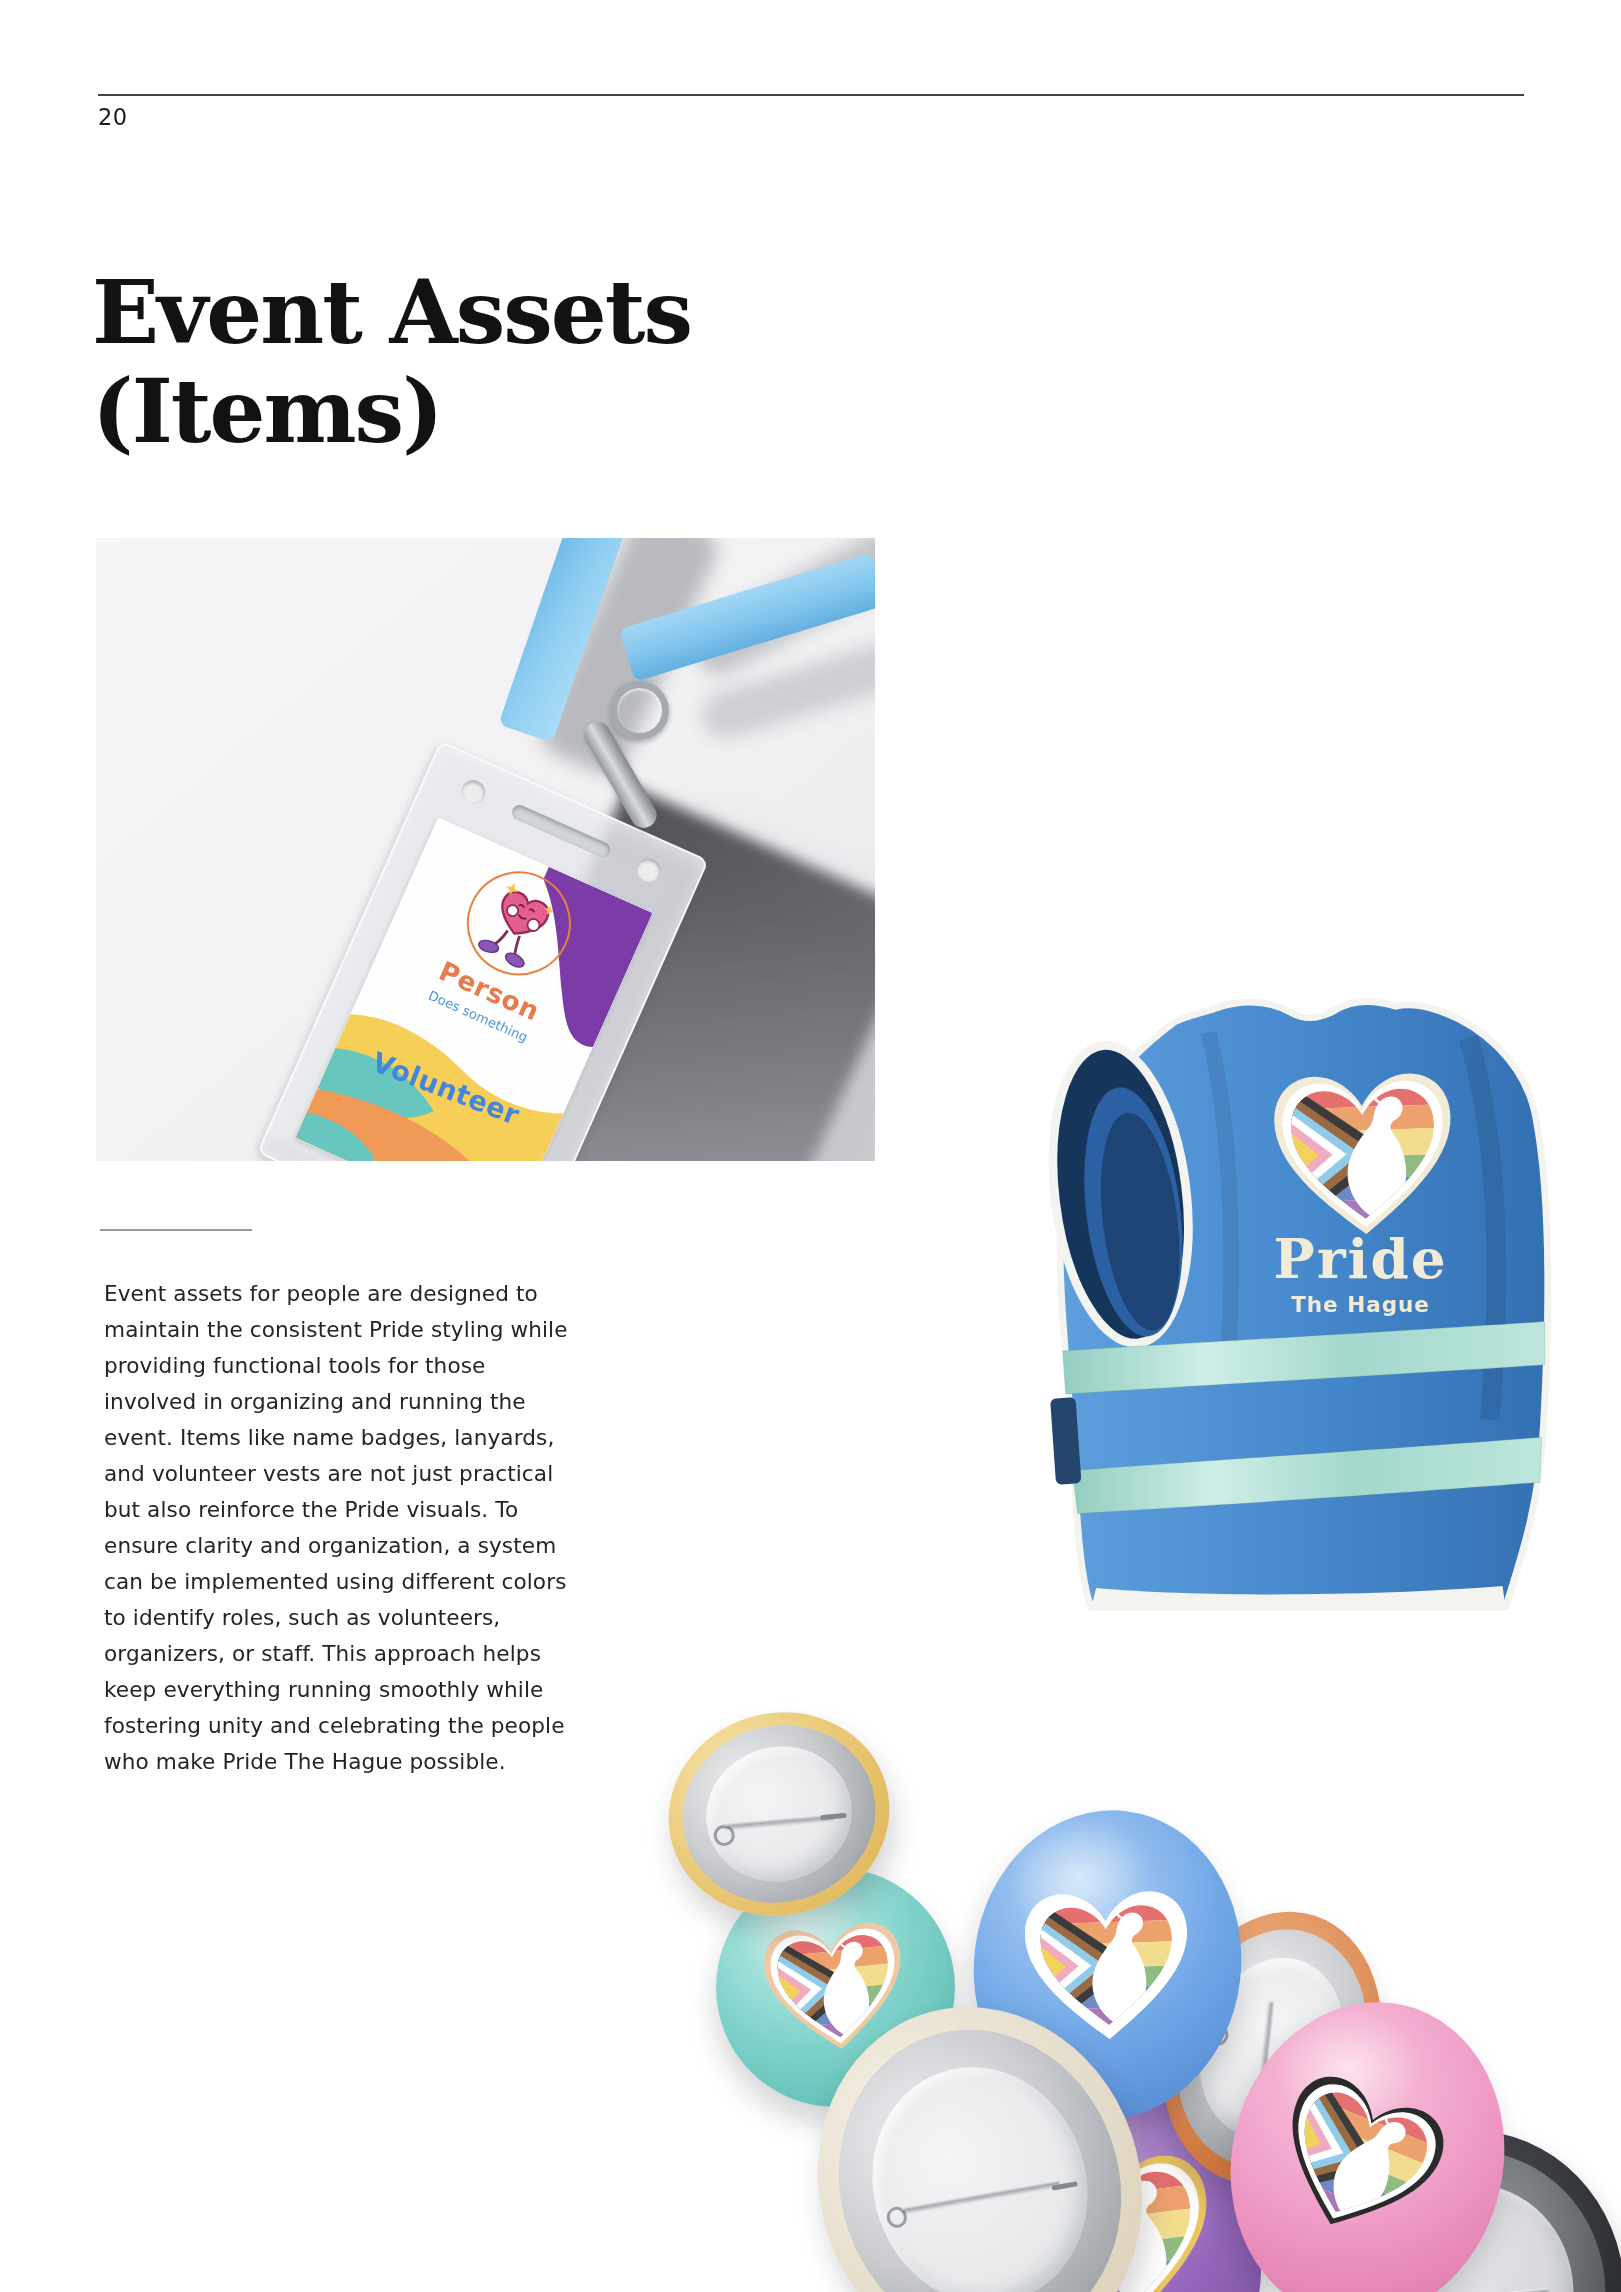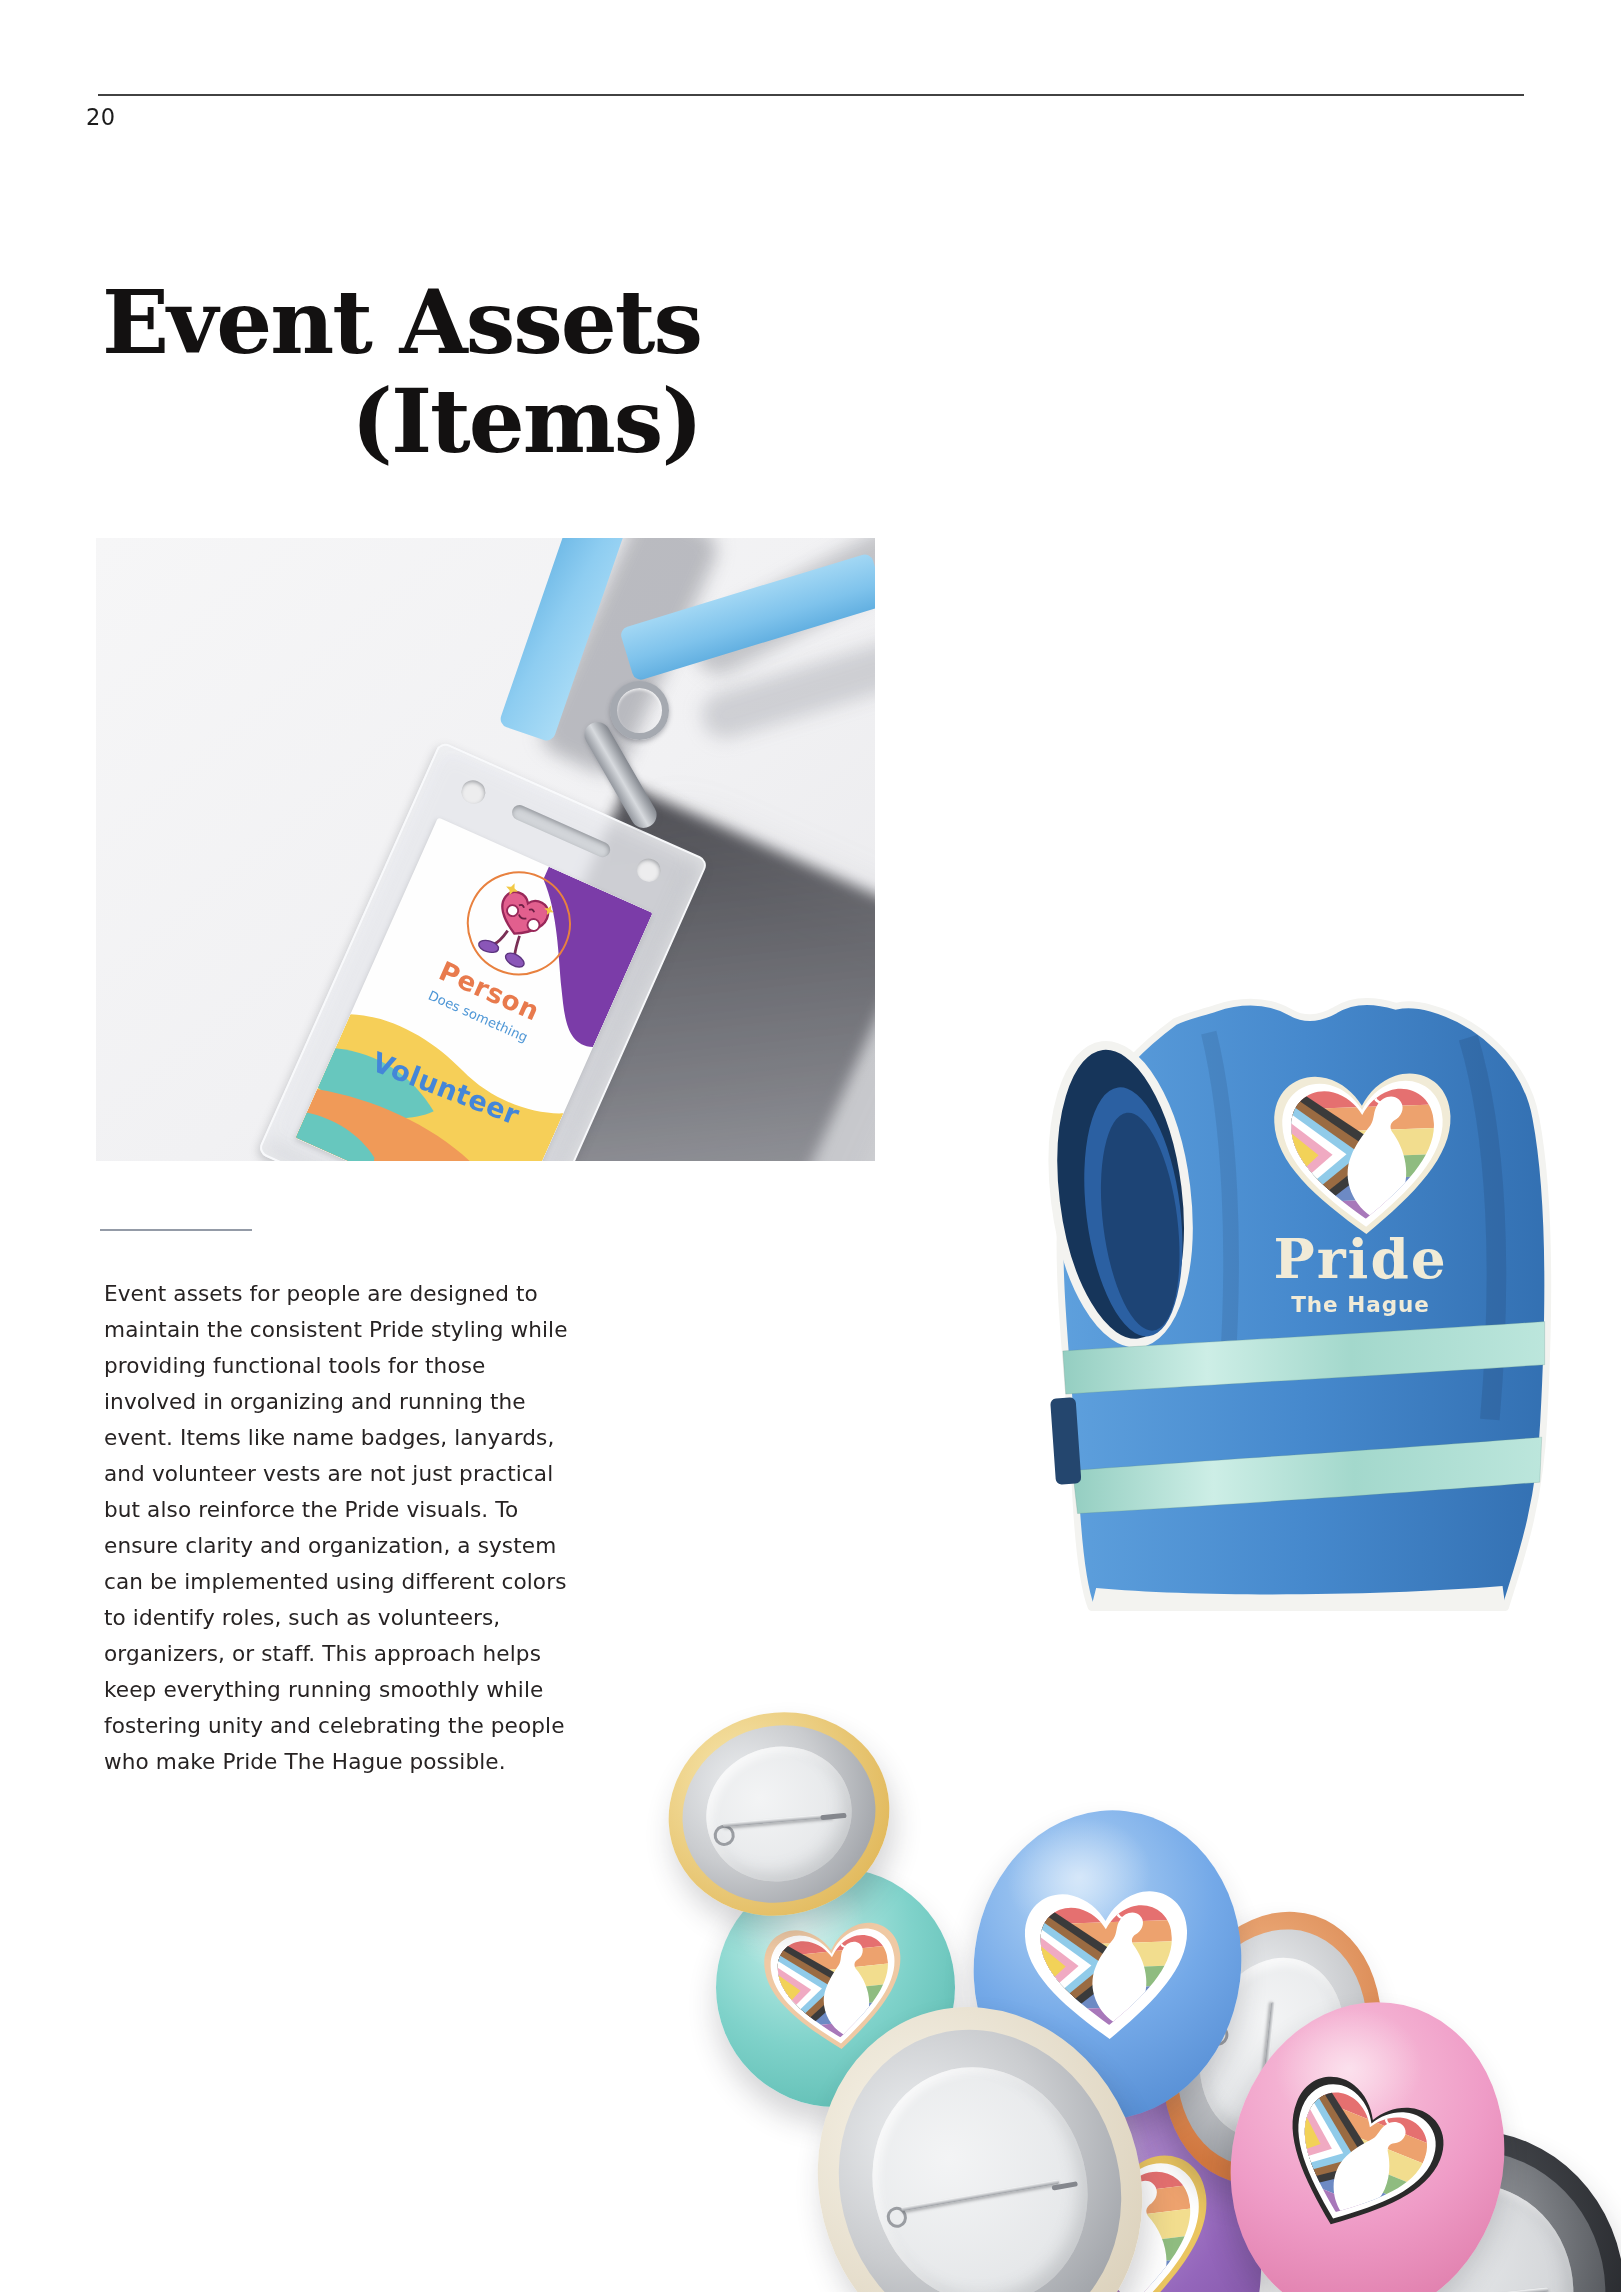--- a/index.html
+++ b/index.html
@@ -1,25 +1,25 @@
 <!DOCTYPE html>
 <html><head>
 <meta charset="utf-8">
 <style>
   html,body{margin:0;padding:0;background:#ffffff;}
   .page{position:relative;width:1621px;height:2293px;background:#ffffff;overflow:hidden;
         font-family:"DejaVu Sans",sans-serif;}
 
   
   .top-rule{position:absolute;left:98px;top:94px;width:1426px;border-top:2px solid #424242;}
-  .page-number{position:absolute;left:86px;top:104px;font-size:22.5px;color:#1c1c1c;letter-spacing:0.5px;}
-
-  
-  .heading{position:absolute;left:92px;top:263px;margin:10px;font-family:"DejaVu Serif",serif;
-           font-weight:900;font-size:88px;line-height:1.12;letter-spacing:-2px;color:#131111;text-align:right;}
+  .page-number{position:absolute;left:98px;top:104px;font-size:22.5px;color:#1c1c1c;letter-spacing:0.5px;}
+
+  
+  .heading{position:absolute;left:92px;top:263px;margin:0;font-family:"DejaVu Serif",serif;
+           font-weight:900;font-size:88px;line-height:1.12;letter-spacing:-2px;color:#131111;}
   .heading span{display:block;}
 
   
   .badge-photo{position:absolute;left:96px;top:538px;width:779px;height:623px;margin:0;overflow:hidden;
      background:linear-gradient(140deg,#f6f6f7 0%,#f1f1f3 55%,#e9e9ec 100%);}
   .wallshadow{position:absolute;filter:blur(8.8px);border-radius:23.5px;}
   .ws1{left:488px;top:-29px;width:90px;height:265px;transform:rotate(24deg);background:rgba(108,110,118,.42);}
   .ws2{left:584px;top:25.5px;width:284px;height:55px;transform:rotate(-28deg);background:rgba(118,121,128,.38);}
   .ws3{left:600px;top:116px;width:304px;height:47px;transform:rotate(-17deg);background:rgba(134,137,145,.32);}
   .badge-shadow{position:absolute;left:423px;top:292px;width:323px;height:463px;transform:rotate(24deg);

